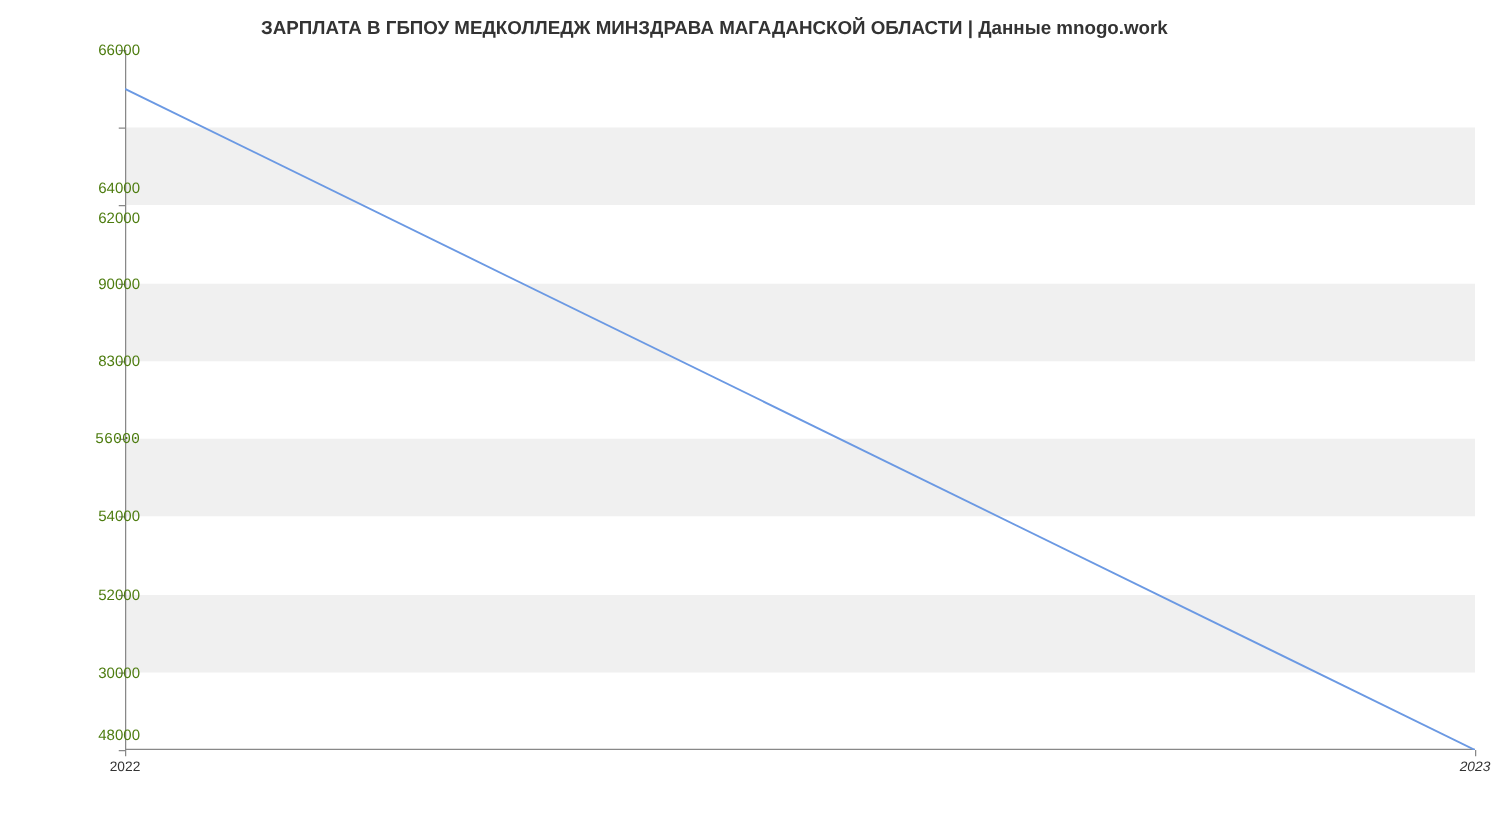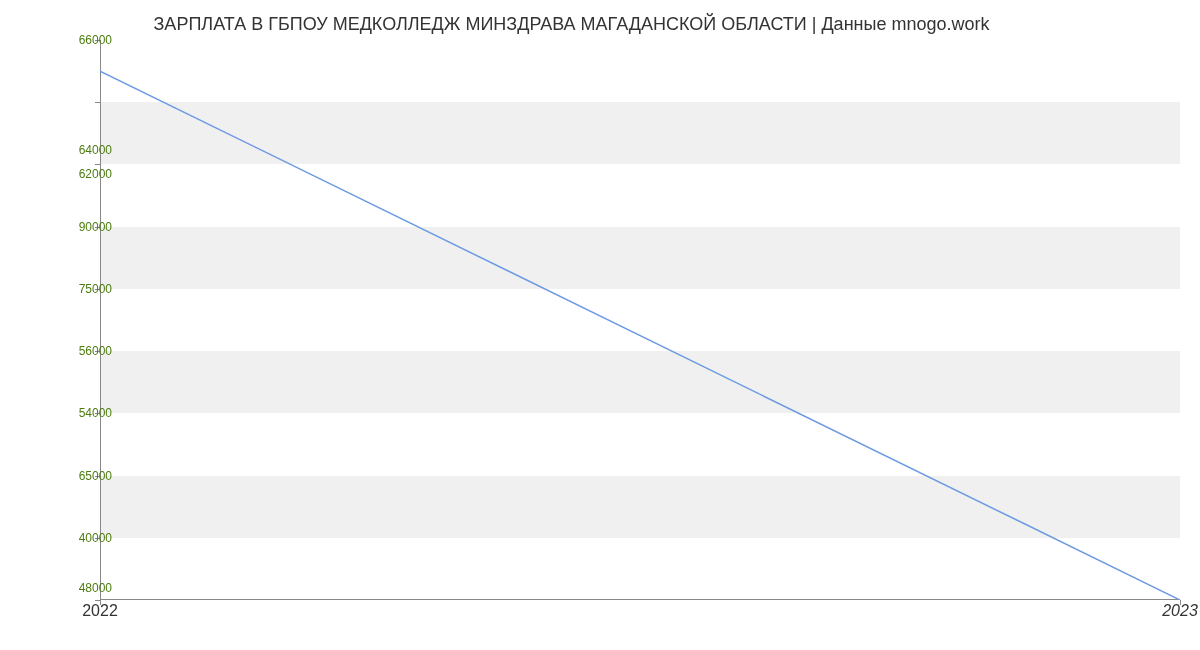--- a/index.html
+++ b/index.html
@@ -16,22 +16,22 @@
       left: 0;
       width: 1200px;
       height: 650px;
     }
     .chart-title {
       position: absolute;
       top: 14px;
       left: 0;
       width: 1143px;
       text-align: center;
-      font-size: 18px;
-      font-weight: normal;
+      font-size: 15px;
+      font-weight: bold;
       color: #333333;
     }
     .plot-area {
       position: absolute;
       left: 100px;
       top: 40px;
       width: 1080px;
       height: 560px;
     }
     .grid-band {
@@ -61,21 +61,21 @@
       right: 1088px;
       width: 60px;
       text-align: right;
       font-size: 12px;
       color: #4d7c0f;
       transform: translateY(-50%);
     }
     .x-tick-label {
       position: absolute;
       bottom: -20px;
-      font-size: 16px;
+      font-size: 11px;
       color: #333333;
       transform: translateX(-50%);
     }
     .tick-mark {
       position: absolute;
       background: #888888;
     }
     .y-tick-mark {
       left: -5px;
       width: 5px;
@@ -120,22 +120,22 @@
       <div class="tick-mark y-tick-mark" style="top: 186.667px;"></div>
       <div class="tick-mark y-tick-mark" style="top: 124.444px;"></div>
       <div class="tick-mark y-tick-mark" style="top: 62.2222px;"></div>
       <div class="tick-mark y-tick-mark" style="top: 0px;"></div>
       <div class="tick-mark x-tick-mark" style="left: 0px;"></div>
       <div class="x-tick-label" style="left: 0px;">2022</div>
       <div class="tick-mark x-tick-mark" style="left: 1080px;"></div>
       <div class="x-tick-label" style="left: 1080px; font-style: italic;">2023</div>
     </div>
 <div class="y-tick-label" style="top: 588px;">48000</div>
-    <div class="y-tick-label" style="top: 537.778px;">40000</div>
-    <div class="y-tick-label" style="top: 475.556px;">65000</div>
+    <div class="y-tick-label" style="top: 537.778px;">30000</div>
+    <div class="y-tick-label" style="top: 475.556px;">52000</div>
     <div class="y-tick-label" style="top: 413.333px;">54000</div>
-    <div class="y-tick-label" style="top: 351.111px;">56000</div>
-    <div class="y-tick-label" style="top: 288.889px;">75000</div>
+    <div class="y-tick-label" style="top: 351.111px; font-family: Liberation Mono, monospace;">56000</div>
+    <div class="y-tick-label" style="top: 288.889px;">83000</div>
     <div class="y-tick-label" style="top: 226.667px;">90000</div>
     <div class="y-tick-label" style="top: 174px;">62000</div>
     <div class="y-tick-label" style="top: 102.222px; margin-top: 48px;">64000</div>
     <div class="y-tick-label" style="top: 40px;">66000</div>
   </div>
 
 </body></html>

